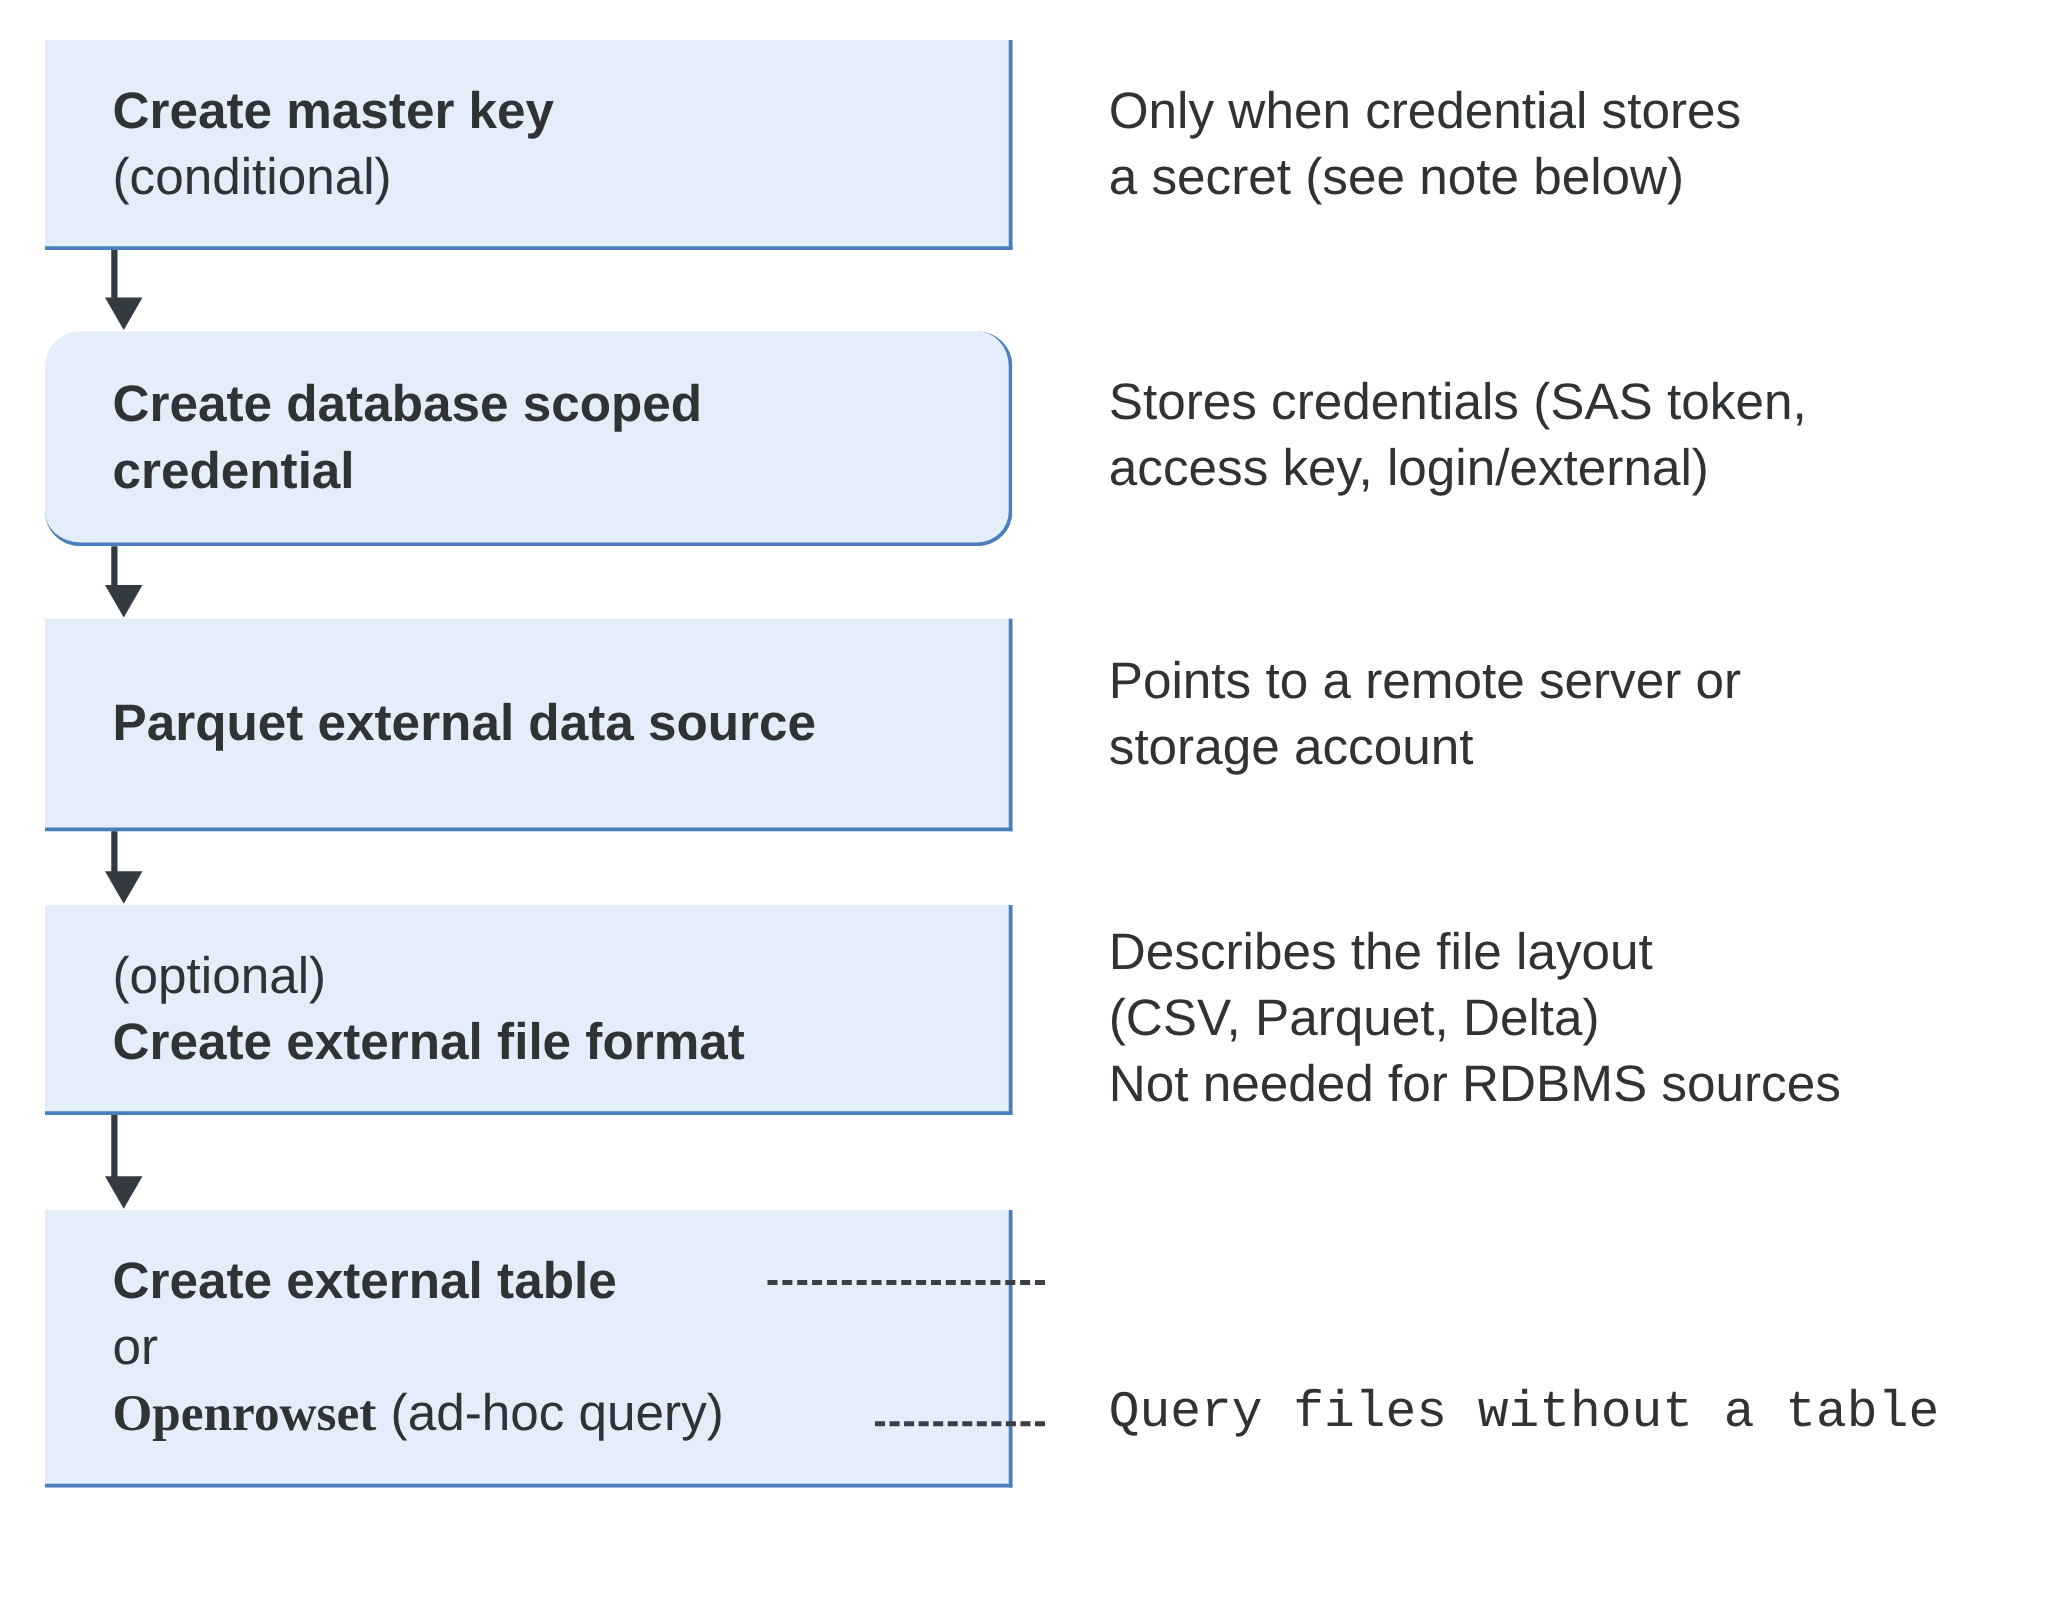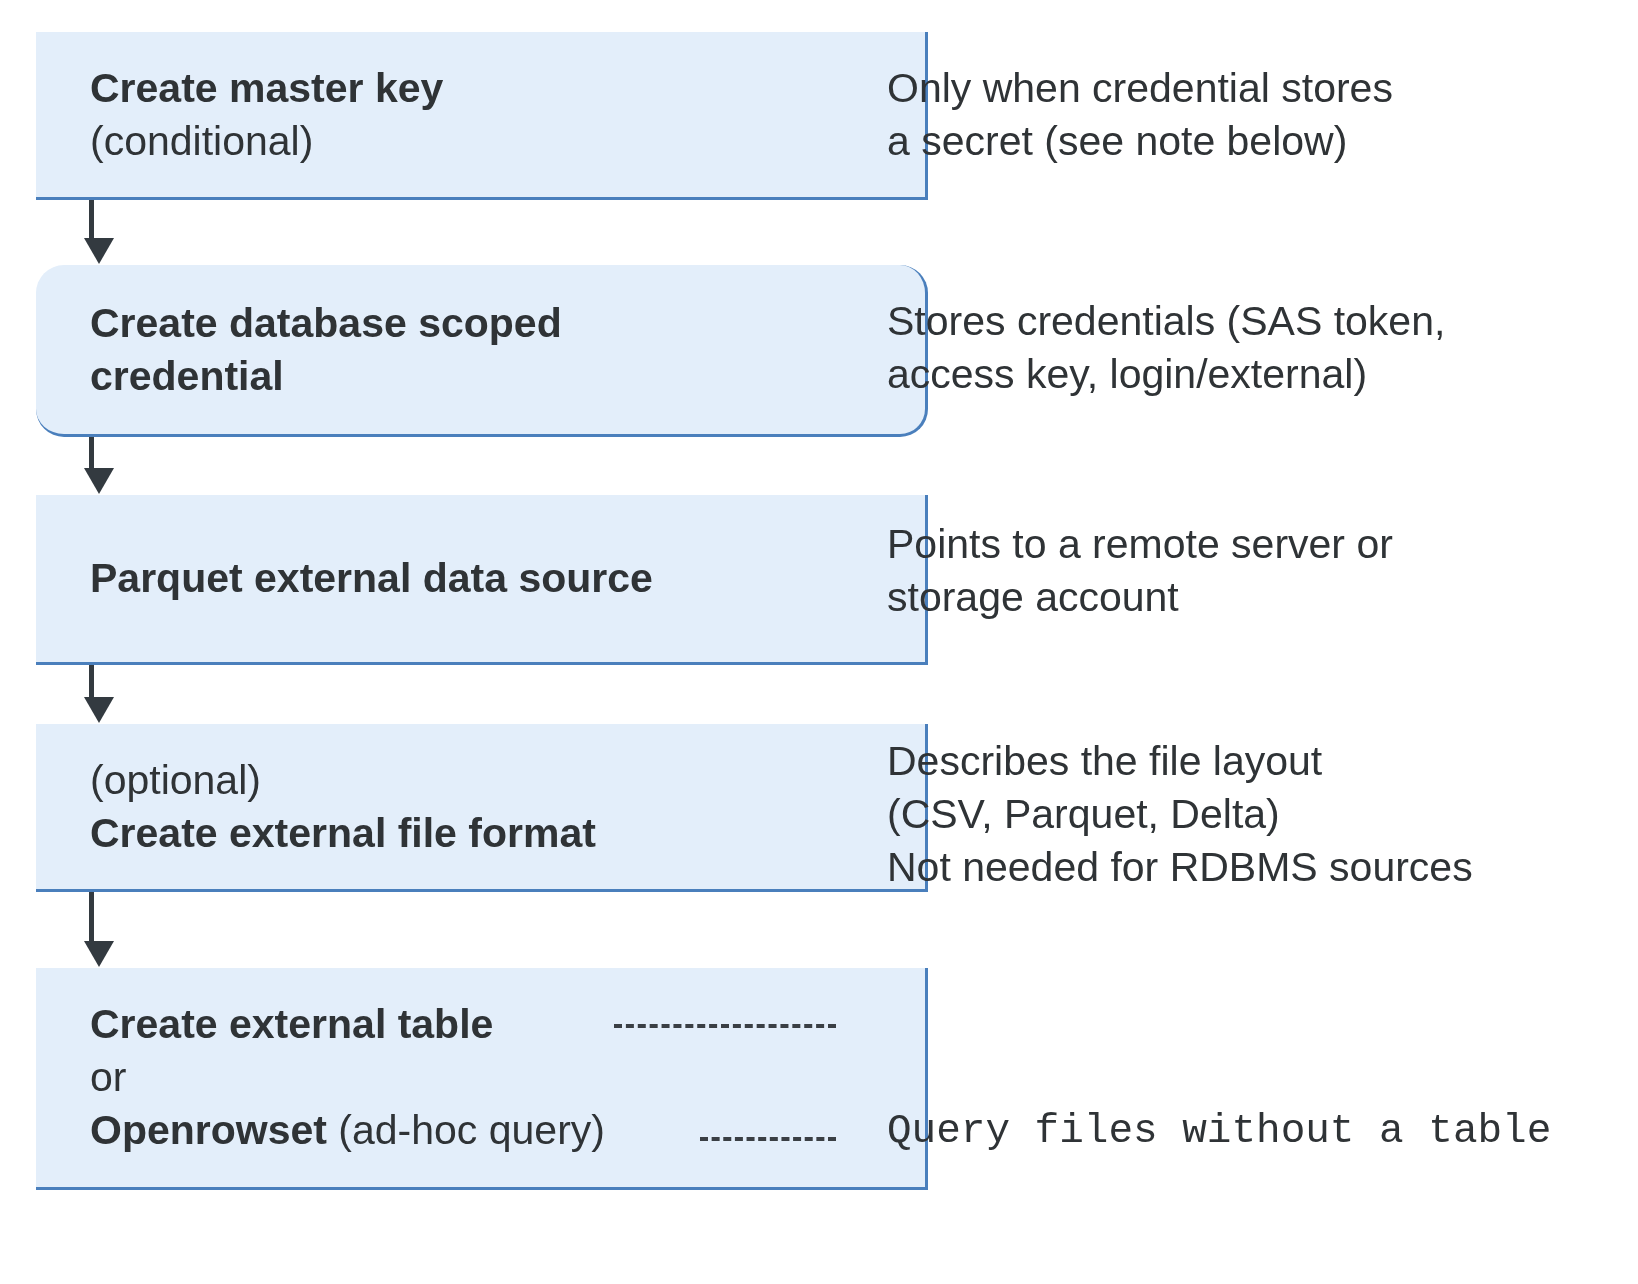--- a/index.html
+++ b/index.html
@@ -19,21 +19,21 @@
     position: relative;
     width: 1638px;
     height: 1284px;
     background: #ffffff;
   }
 
   
   .flow-box {
     position: absolute;
     left: 36px;
-    width: 892px;
+    width: 774px;
     background: #e3eefa;
     border-right: 3px solid #4a7fbc;
     border-bottom: 3px solid #4a7fbc;
     box-sizing: border-box;
     display: flex;
     flex-direction: column;
     justify-content: center;
   }
   .box-lines {
     padding-left: 54px;
@@ -42,20 +42,21 @@
   .box-line {
     font-size: 41px;
     line-height: 53px;
     color: #2f3336;
     white-space: nowrap;
   }
   .box-line.strong { font-weight: bold; }
   .box-line.normal { font-weight: normal; }
   .box-line .lead {
     font-weight: bold;
+    font-family: Liberation Serif, serif;
   }
   .box-line .tail {
     font-weight: normal;
   }
 
   
   #box-master-key      { top: 32px;   height: 168px; }
   #box-scoped-cred     { top: 265px;  height: 172px; border-radius: 28px; }
   #box-data-source     { top: 495px;  height: 170px; }
   #box-file-format     { top: 724px;  height: 168px; }

